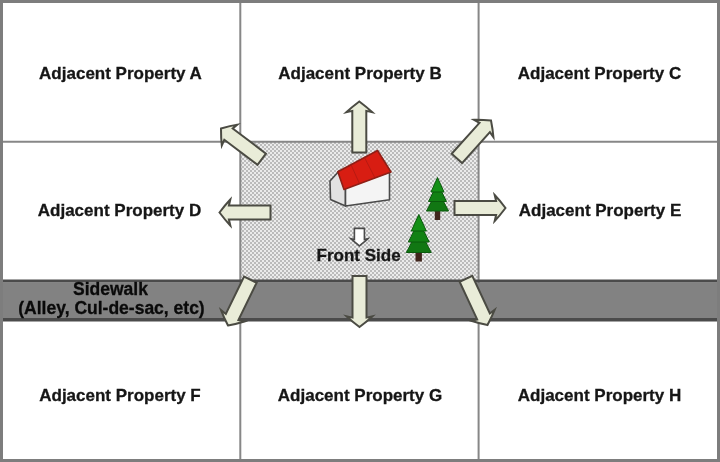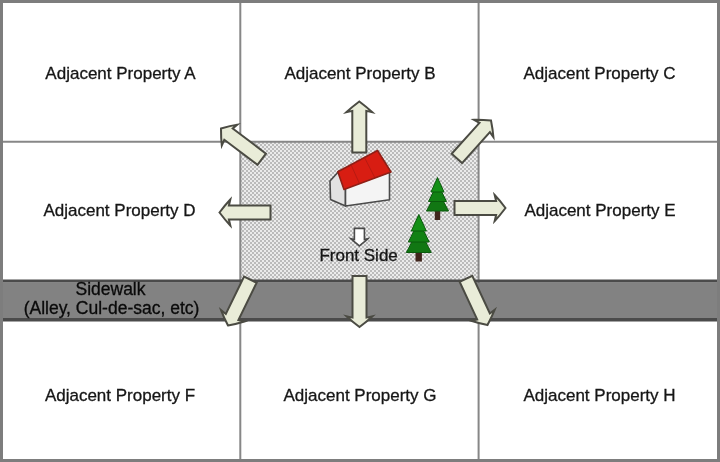--- a/index.html
+++ b/index.html
@@ -1,17 +1,17 @@
 <!DOCTYPE html>
 <html><head>
 <meta charset="utf-8">
 <style>
   html,body{margin:0;padding:0;background:#fff;}
   #page{position:relative;width:720px;height:462px;overflow:hidden;background:#fff;
-        font-family:"Liberation Sans", sans-serif;}
+        font-family:"Liberation Sans", sans-serif;font-weight:bold;}
   svg{display:block;filter:blur(0.7px);}
 </style>
 </head>
 <body>
 <div id="page">
 <svg width="720" height="462" viewBox="0 0 720 462">
 <defs>
 
   <pattern id="hatch" width="4" height="4" patternUnits="userSpaceOnUse">
     <rect width="4" height="4" fill="#ebebeb"></rect>

